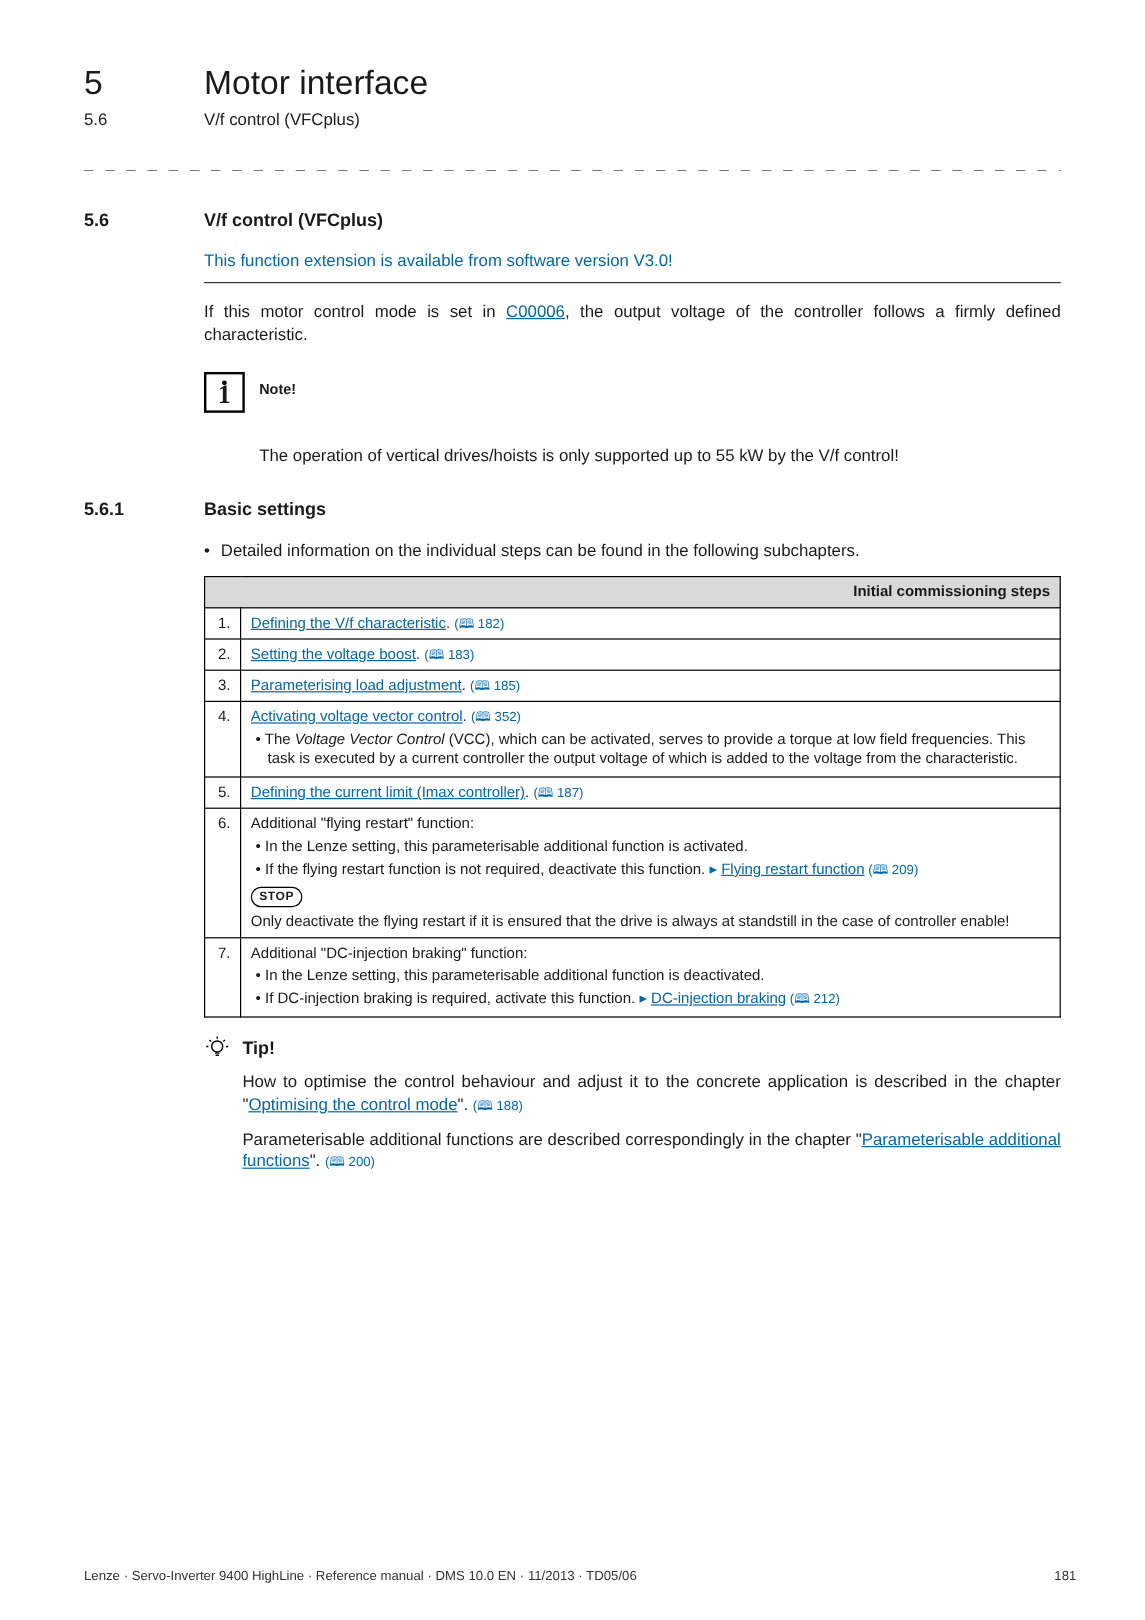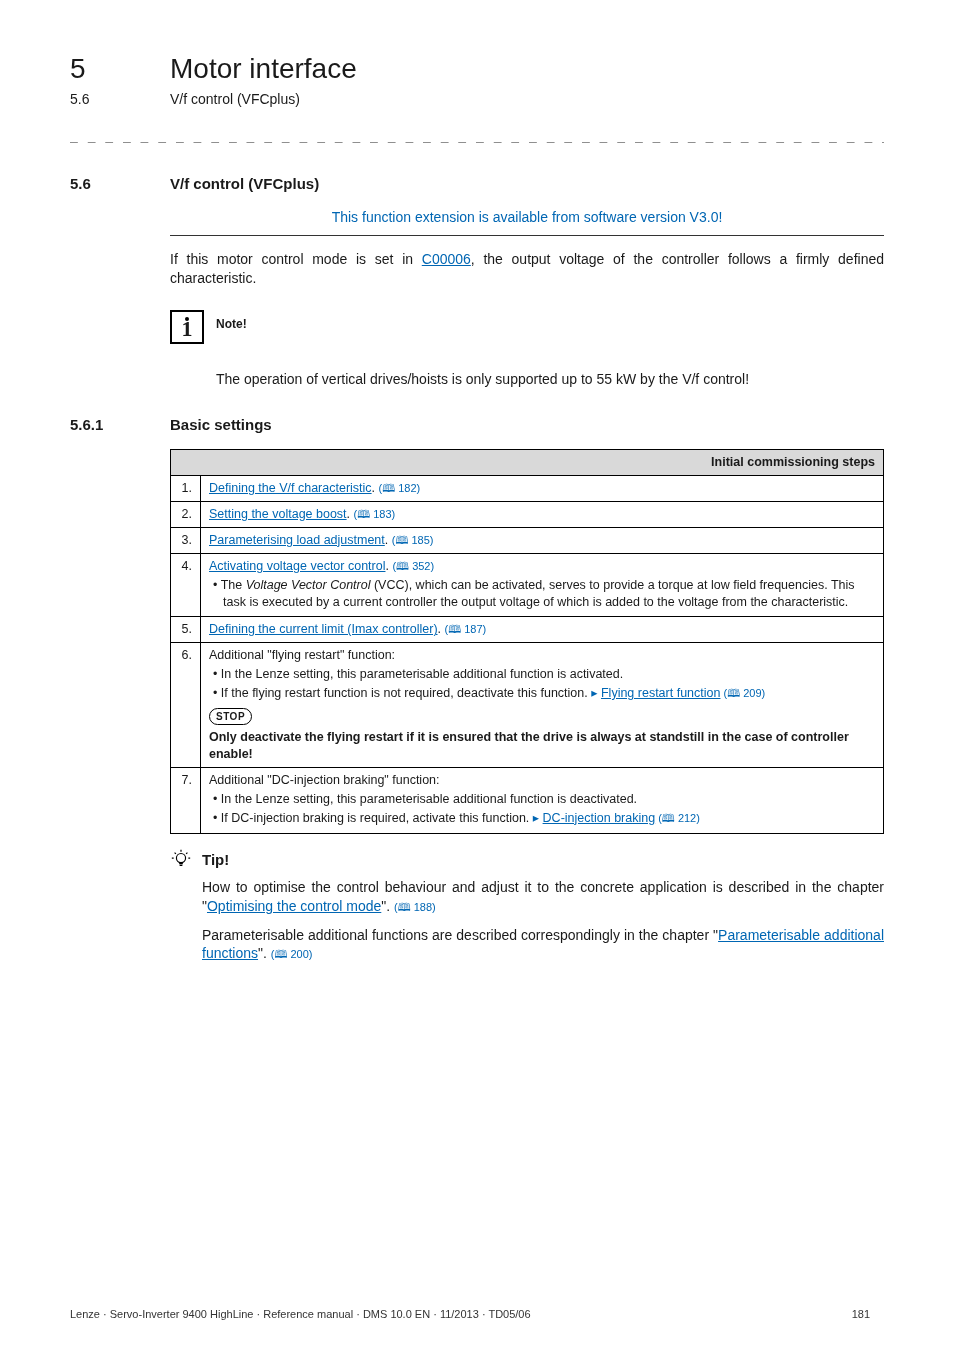--- a/index.html
+++ b/index.html
@@ -22,21 +22,21 @@
     .sub-title { font-size: 14px; }
     .dashes { letter-spacing: 1px; font-family: monospace; font-size: 13px; white-space: nowrap; overflow: hidden; margin-bottom: 30px; }
 
     .sec-row { display: flex; margin-bottom: 14px; }
     .sec-num { width: 100px; font-weight: 700; font-size: 15px; }
     .sec-title { font-weight: 700; font-size: 15px; }
 
     .indent { margin-left: 100px; }
     .blue { color: #0066b3; }
     .link { color: #0066b3; text-decoration: underline; }
-    .ext-note { margin-bottom: 8px; text-align: center; }
+    .ext-note { margin-bottom: 8px; }
     .thin-rule { border: 0; border-top: 0.5px solid #333; margin: 6px 0 14px 0; }
 
     .para { margin-bottom: 10px; text-align: justify; }
 
     .note-box { display: flex; align-items: flex-start; gap: 12px; margin: 22px 0 26px 0; }
     .info-icon { width: 34px; height: 34px; border: 2px solid #000; display: flex; align-items: center; justify-content: center; font-family: Georgia, serif; font-weight: 700; font-size: 22px; flex-shrink:0; position:relative; }
     .info-icon::before { content:""; position:absolute; top:5px; left:50%; transform:translateX(-50%); width:4px; height:4px; background:#000; border-radius:50%; }
     .info-icon span{ position:relative; top:2px;}
     .note-label { font-weight: 700; font-size: 12px; margin-top: 6px; }
     .note-text { margin-top: 10px; margin-left: 46px; }
@@ -48,28 +48,28 @@
     table.steps { border-collapse: collapse; width: 100%; font-size: 12.5px; margin-bottom: 14px; }
     table.steps th { background: #d9d9d9; text-align: right; padding: 4px 8px; border: 1px solid #000; font-weight: 700; }
     table.steps td { border: 1px solid #000; padding: 4px 8px; vertical-align: top; }
     table.steps td.num { width: 30px; text-align: right; white-space: nowrap; }
     .pageref { color: #0066b3; font-size: 11px; }
     .subbul { margin: 2px 0 2px 4px; padding-left: 10px; text-indent: -10px; }
     .subbul::before { content: "• "; }
     .ital { font-style: italic; }
 
     .stop-badge { display:inline-block; border:1.5px solid #000; border-radius:11px; padding:1px 6px; font-size:10px; font-weight:700; letter-spacing:0.5px; margin:4px 0; }
-    .warn { font-weight:700; }
+    .warn { font-weight:400; }
 
     .tip-row { display:flex; align-items:flex-end; gap:10px; margin: 6px 0 8px 0; }
     .bulb { width:22px; height:22px; position:relative; flex-shrink:0; }
     .bulb svg { width:100%; height:100%; }
     .tip-label { font-weight:700; font-size:15px; }
 
-    .footer { position:absolute; bottom:28px; left:70px; right:84px; display:flex; justify-content:space-between; font-size:11px; color:#333; }
+    .footer { position:absolute; bottom:28px; left:70px; right:57px; display:flex; justify-content:space-between; font-size:11px; color:#333; }
   </style>
 </head>
 <body>
 
 <div class="header-row">
   <div class="hdr-num">5</div>
   <div class="hdr-title">Motor interface</div>
 </div>
 <div class="sub-row">
   <div class="sub-num">5.6</div>
@@ -98,20 +98,23 @@
   </div>
   <div class="indent note-text" style="margin-left:46px;">The operation of vertical drives/hoists is only supported up to 55 kW by the V/f control!</div>
 </div>
 
 <div class="sec-row" style="margin-top:26px;">
   <div class="sec-num">5.6.1</div>
   <div class="sec-title">Basic settings</div>
 </div>
 
 <div class="indent">
+  <ul class="bullets">
+    <li>Detailed information on the individual steps can be found in the following subchapters.</li>
+  </ul>
 
   <table class="steps">
     <thead>
       <tr>
           <th colspan="2">Initial commissioning steps</th>
         </tr>
     </thead>
     <tbody>
       <tr>
         <td class="num">1.</td>

